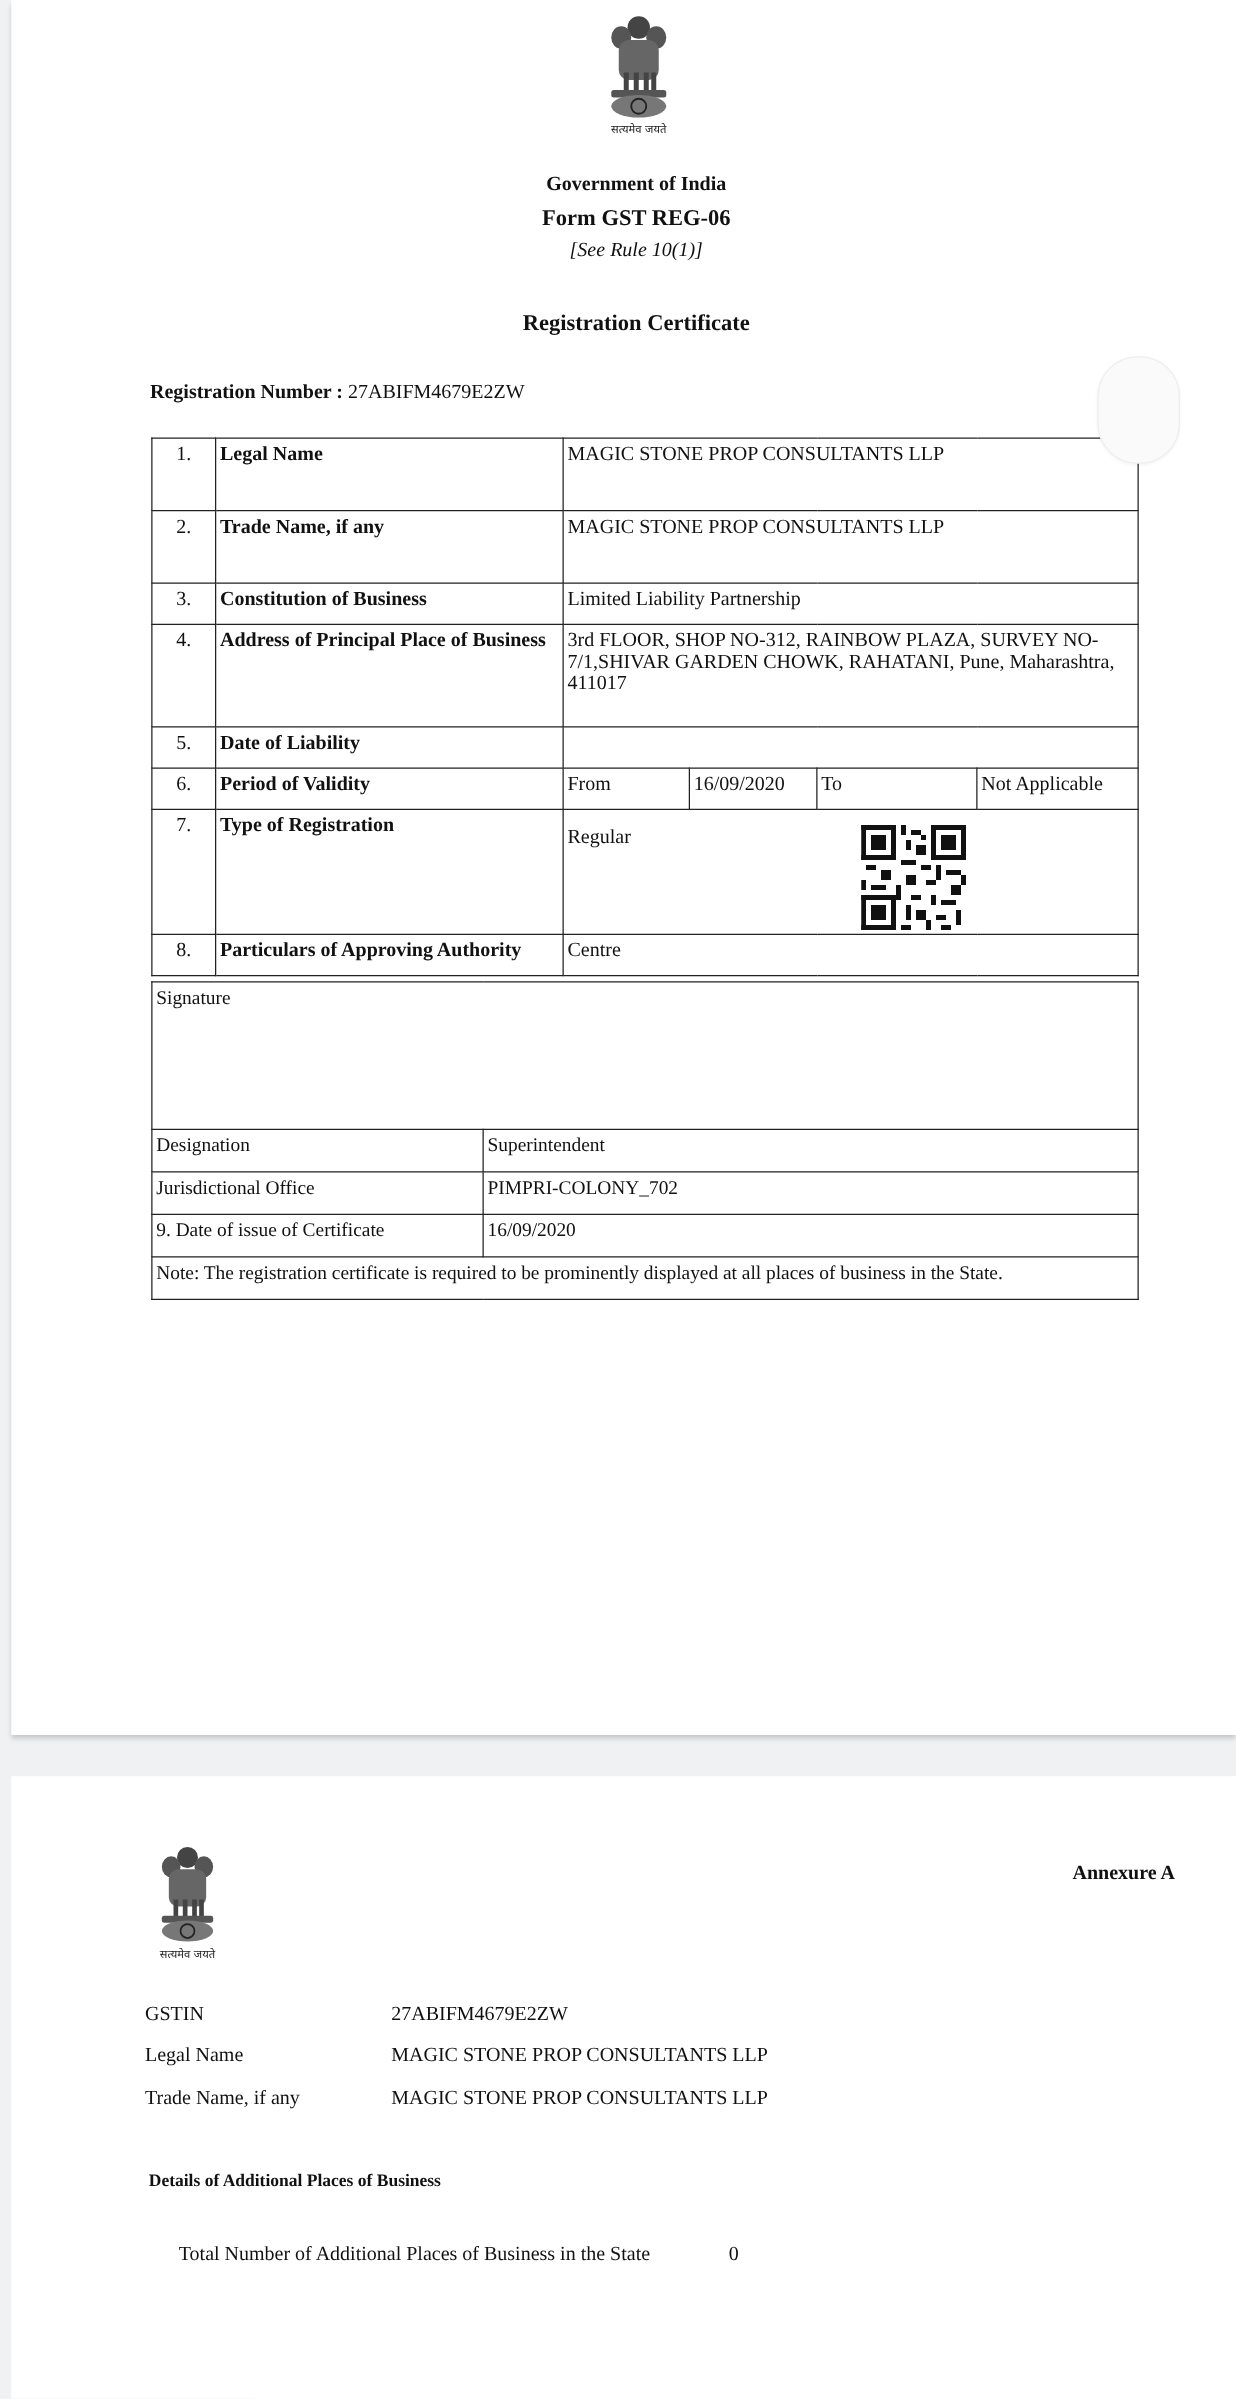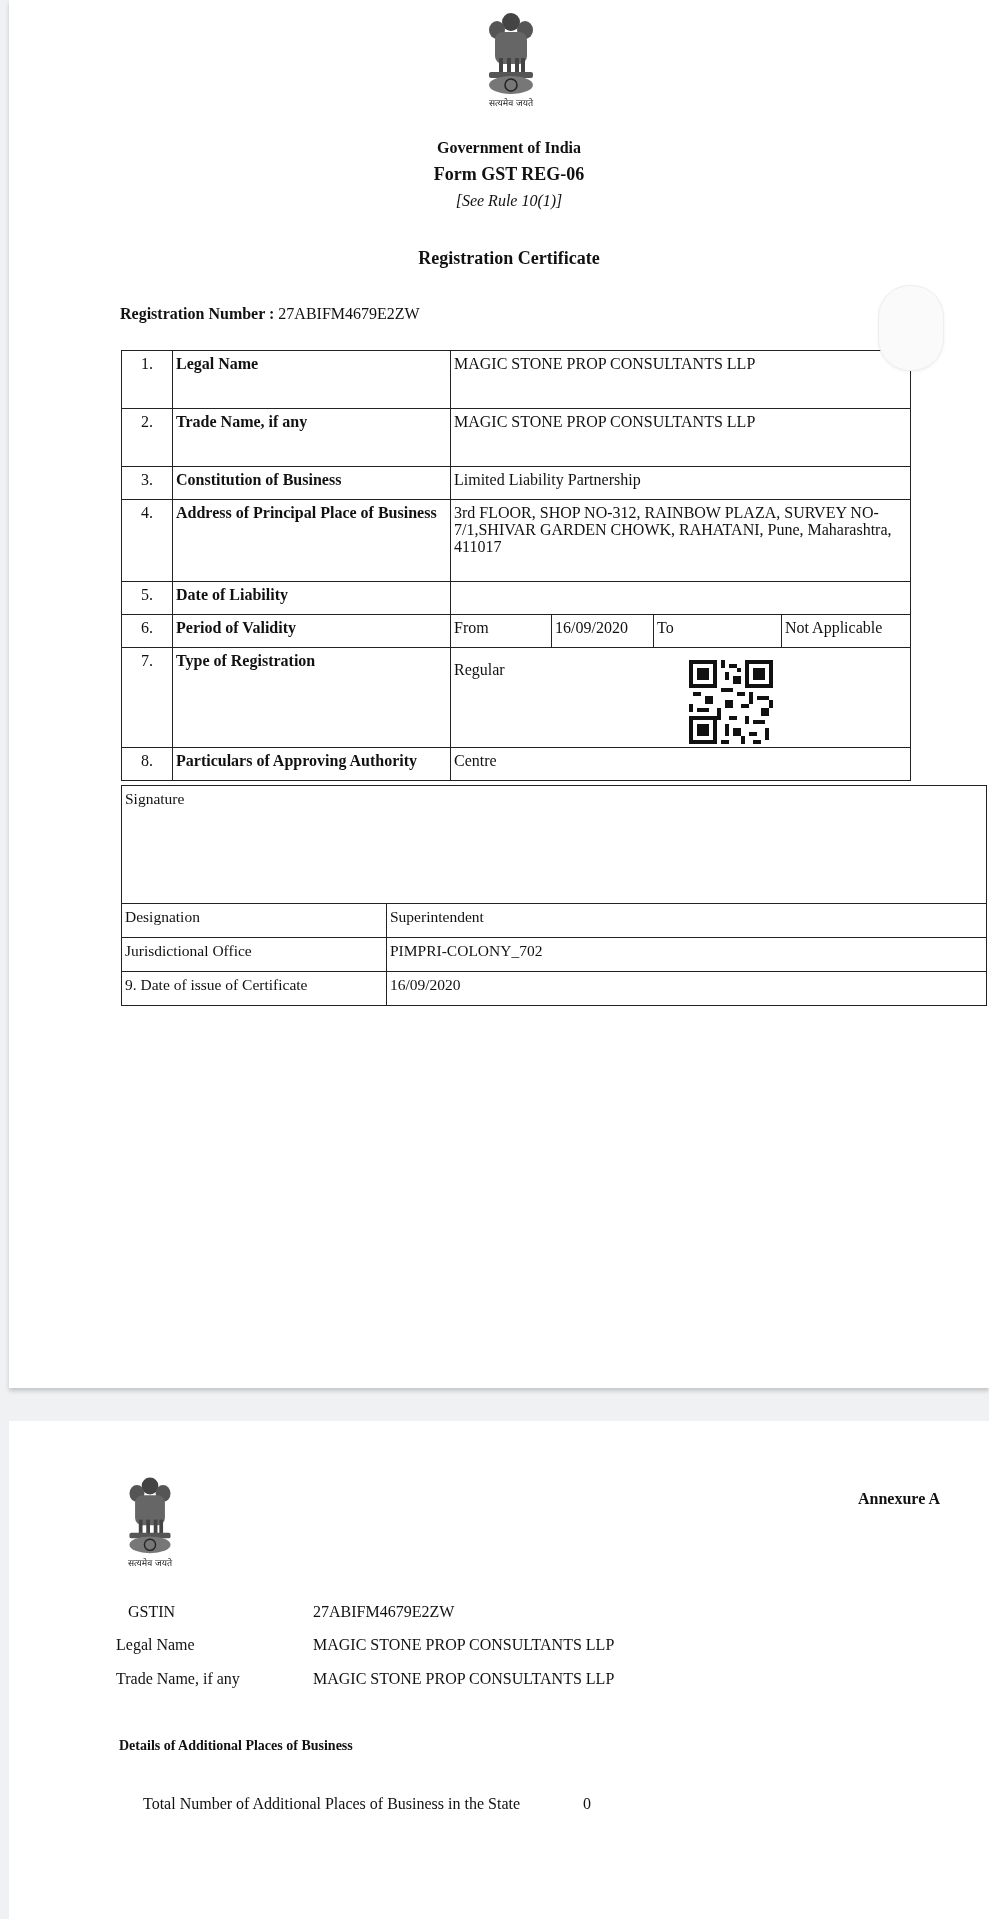--- a/index.html
+++ b/index.html
@@ -36,21 +36,21 @@
     position: absolute; left: 112px; top: 350px; width: 790px;
     border-collapse: collapse; font-size: 16px;
   }
   table.cert td { border: 1.5px solid #222; vertical-align: top; padding: 4px 3px; }
   table.cert td.num { width: 44px; text-align: center; }
   table.cert td.lbl { width: 271px; font-weight: bold; }
   .addr { line-height: 17px; }
   .qr { position: absolute; left: 680px; top: 660px; width: 84px; height: 84px; }
 
   table.sig {
-    position: absolute; left: 112px; top: 785px; width: 866px;
+    position: absolute; left: 112px; top: 785px; width: 790px;
     border-collapse: collapse; font-size: 15.5px;
   }
   table.sig td { border: 1.5px solid #222; padding: 4px 3px; vertical-align: top; height: 25px; }
   table.sig td.k { width: 258px; }
 
   #sysnote {
     position: absolute; left: 69px; top: 1138px; width: 880px;
     font-size: 14px; font-weight: bold; line-height: 21px;
   }
 
@@ -58,21 +58,21 @@
     position: absolute; left: 878px; top: 285px; width: 64px; height: 84px;
     border-radius: 32px; background: #fafafa; border: 1px solid #eee;
     box-shadow: 0 1px 3px rgba(0,0,0,0.06);
   }
 
   #annex { position: absolute; left: 858px; top: 1490px; font-size: 16px; font-weight: bold; }
   .kv { position: absolute; font-size: 16px; }
   .kv .k { position: absolute; left: 0; white-space: nowrap; }
   .kv .v { position: absolute; left: 197px; white-space: nowrap; }
   #kv1 { left: 116px; top: 1603px; }
-  #kv1 .k { left: 12px; }
+  #kv1 .k { left: 0; }
   #kv2 { left: 116px; top: 1636px; }
   #kv3 { left: 116px; top: 1670px; }
 
   #addl { position: absolute; left: 119px; top: 1738px; font-size: 14px; font-weight: bold; }
   #total { position: absolute; left: 143px; top: 1795px; font-size: 16px; }
   #totalval { position: absolute; left: 583px; top: 1795px; font-size: 16px; }
 </style>
 </head>
 <body>
 
@@ -211,20 +211,23 @@
       <td>Superintendent</td>
     </tr>
     <tr>
       <td class="k">Jurisdictional Office</td>
       <td>PIMPRI-COLONY_702</td>
     </tr>
     <tr>
       <td class="k">9. Date of issue of Certificate</td>
       <td>16/09/2020</td>
     </tr>
+    <tr>
+      <td colspan="2">Note: The registration certificate is required to be prominently displayed at all places of business in the State.</td>
+    </tr>
   </tbody>
     </table>
 
 </div>
 
 <div class="floatbtn"></div>
 
 <div class="page" id="page2"></div>
 
 <div class="emblem" id="emblem2">

